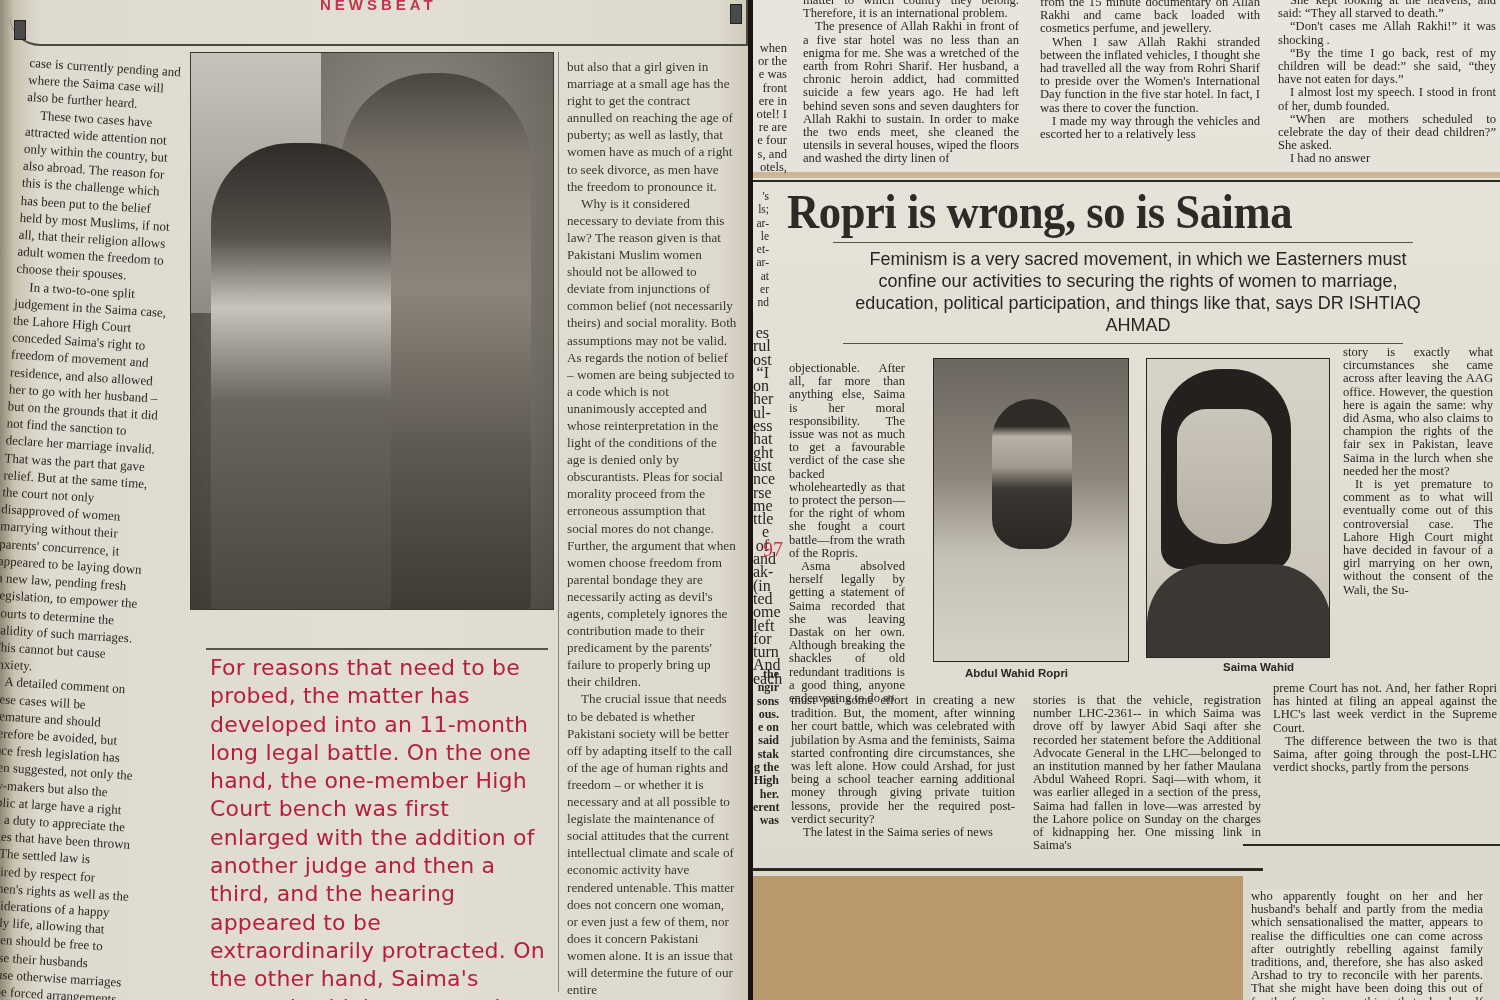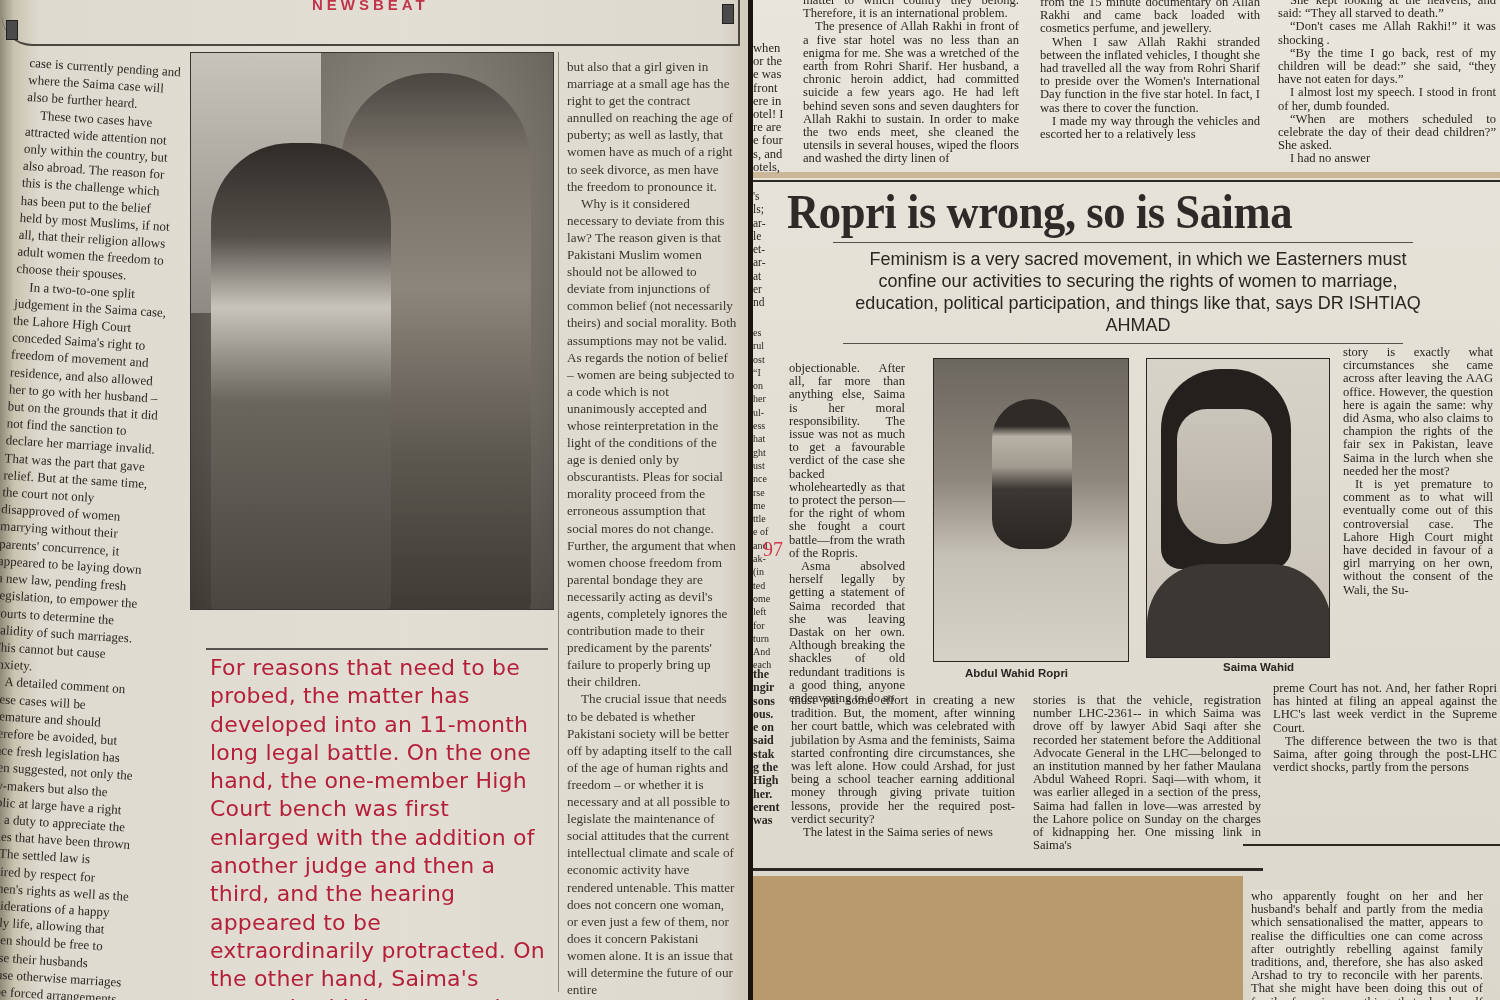--- a/index.html
+++ b/index.html
@@ -2,21 +2,21 @@
 <html><head>
 <meta charset="utf-8">
 <style>
   * { box-sizing: border-box; margin: 0; padding: 0; }
   html, body { width: 1500px; height: 1000px; overflow: hidden; background: #1a1410; }
   .wrap { position: relative; width: 1500px; height: 1000px; }
 
   
   .mag { position: absolute; left: 0; top: 0; width: 748px; height: 1000px;
     background: linear-gradient(90deg, #8f8a78 0px, #c9c4b0 14px, #dedad0 40px, #e2ded4 400px, #ddd9ce 720px, #cfcab9 748px); overflow: hidden; }
-  .mag-header { position: absolute; left: 2px; top: 0; width: 738px; height: 46px; }
+  .mag-header { position: absolute; left: 10px; top: 0; width: 738px; height: 46px; }
   .mag-header .band { position: absolute; left: 0; top: 0; width: 100%; height: 100%;
     border-bottom: 2px solid #4a4640; border-right: 2px solid #4a4640; border-radius: 0 0 0 30px; }
   .mag-title { position: absolute; left: 310px; top: -4px; font-family: "Liberation Sans", sans-serif;
     font-weight: bold; font-size: 15px; letter-spacing: 4px; color: #c2344a; }
   .sq { position: absolute; width: 12px; height: 20px; background: #4b4a4a; border: 1px solid #222; }
   .sq.l { left: 4px; top: 20px; }
   .sq.r2 { right: 6px; top: 4px; }
 
   .col { position: absolute; font-family: "Liberation Serif", serif; color: #2b2722; font-size: 13.3px; line-height: 17px; }
   .col p { text-indent: 14px; }
@@ -36,21 +36,21 @@
   .pull { position: absolute; left: 206px; top: 648px; width: 342px; border-top: 2px solid #57534c; border-bottom: 2px solid #57534c;
     padding: 4px 0 4px 4px; font-family: "DejaVu Sans", sans-serif; color: #b51f3a; font-size: 22px; line-height: 28.3px; letter-spacing: 0.2px; }
 
   
   .news { position: absolute; left: 753px; top: 0; width: 747px; height: 1000px;
     background: linear-gradient(180deg, #e9e5dc 0%, #e3dfd5 40%, #dcd7cb 100%); overflow: hidden; }
   .news .brown { position: absolute; background: #b99a6c; }
   .np { position: absolute; font-family: "Liberation Serif", serif; color: #2a2622; font-size: 12.6px; line-height: 13.2px; text-align: justify; }
   .np p { text-indent: 12px; }
   .np p.noi { text-indent: 0; }
-  .frag { position: absolute; font-family: "Liberation Serif", serif; color: #2a2622; font-size: 12.6px; line-height: 13.2px; text-align: left; width: 34px; }
+  .frag { position: absolute; font-family: "Liberation Serif", serif; color: #2a2622; font-size: 12.6px; line-height: 13.2px; text-align: right; width: 34px; }
   .hr-dark { position: absolute; background: #2c2824; }
 
   .headline { position: absolute; left: 34px; top: 186px; width: 700px; font-family: "Liberation Serif", serif; font-weight: bold;
     font-size: 48px; line-height: 52px; color: #2e2a27; letter-spacing: -0.5px; white-space: nowrap; transform: scaleX(0.93); transform-origin: 0 0; }
   .deck { position: absolute; left: 90px; top: 248px; width: 590px; text-align: center; font-family: "Liberation Sans", sans-serif;
     color: #2a2622; font-size: 18px; line-height: 22px; }
   .deck-rule { position: absolute; height: 1px; background: #55504a; }
 
   .ph { position: absolute; border: 1px solid #2a2622; overflow: hidden; }
   .ph.ropri { left: 180px; top: 358px; width: 196px; height: 304px;
@@ -145,21 +145,21 @@
       <div>'s</div>
       <div>ls;</div>
       <div>ar-</div>
       <div>le</div>
       <div>et-</div>
       <div>ar-</div>
       <div>at</div>
       <div>er</div>
       <div>nd</div>
     </div>
-    <div class="frag" style="left:0; top:326px; width:16px; font-size:10px; line-height:13.3px;">
+    <div class="frag" style="left:0; top:326px; width:16px; font-size:16px; line-height:13.3px;">
       <div>es</div>
       <div>rul</div>
       <div>ost</div>
       <div>“I</div>
       <div>on</div>
       <div>her</div>
       <div>ul-</div>
       <div>ess</div>
       <div>hat</div>
       <div>ght</div>

